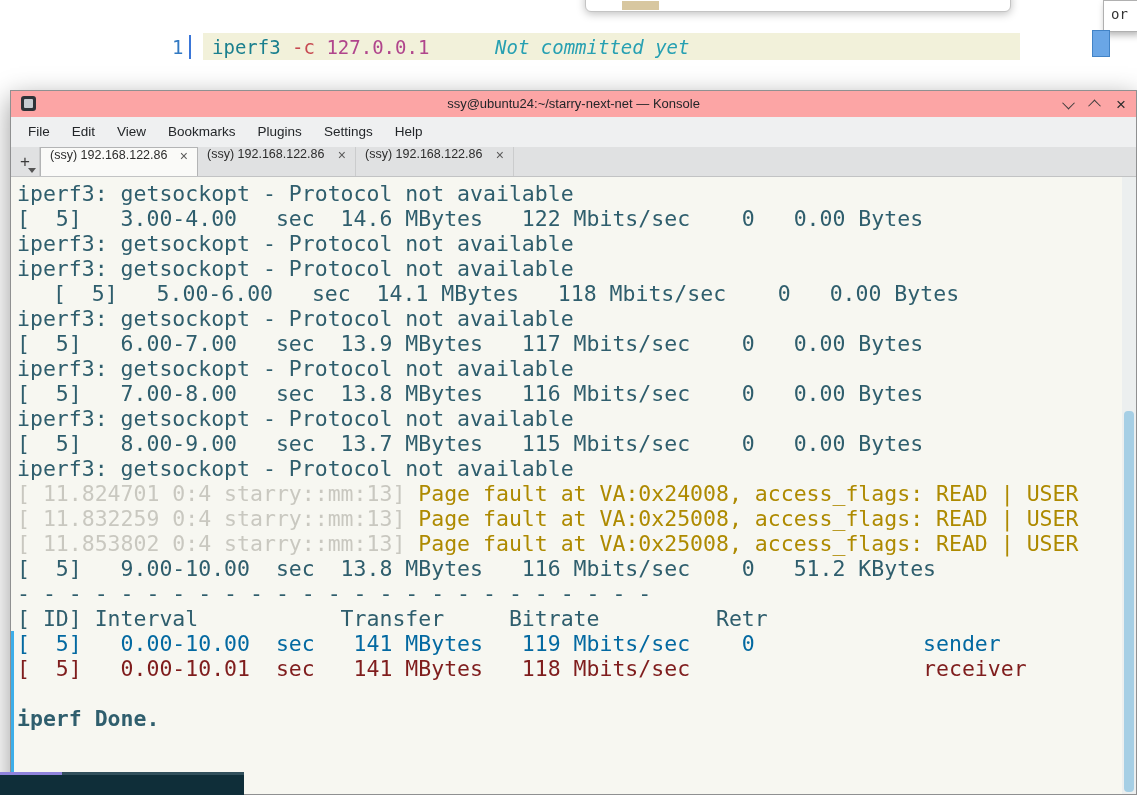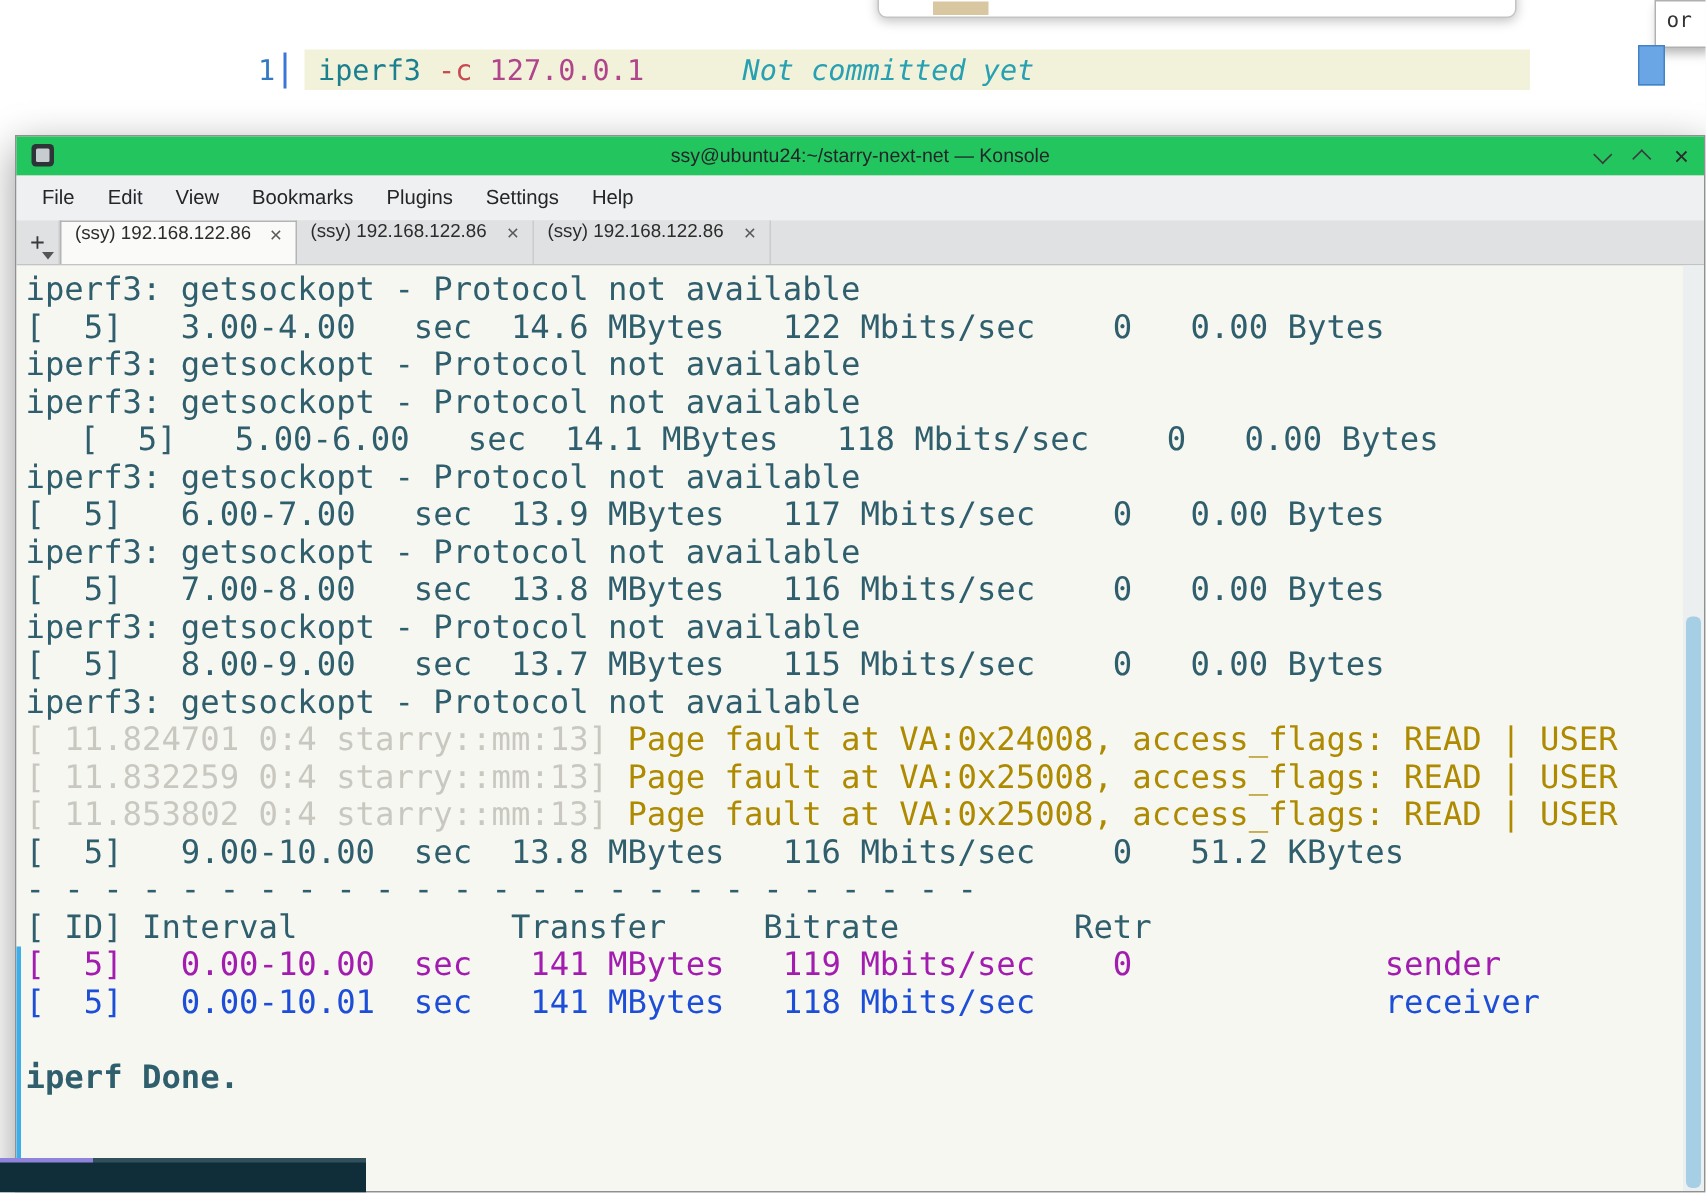--- a/index.html
+++ b/index.html
@@ -25,21 +25,21 @@
   .suggest-box{position:absolute;left:1103px;top:0;width:34px;height:30px;background:#fff;
     border:1px solid #b0b0b0;box-shadow:2px 3px 7px rgba(0,0,0,.3);}
   .suggest-label{position:absolute;left:7px;top:5px;font-family:"DejaVu Sans Mono",monospace;
     font-size:14px;color:#333;}
   .editor-scroll-thumb{position:absolute;left:1092px;top:30px;width:18px;height:27px;
     background:#6aa6e6;border:1px solid #4283c6;box-sizing:border-box;}
 
   
   .window{position:absolute;left:10px;top:90px;width:1127px;height:705px;background:#eff0f1;
     border:1px solid #8f9091;box-sizing:border-box;box-shadow:0 8px 26px rgba(0,0,0,.40);}
-  .titlebar{position:absolute;left:0;top:0;right:0;height:26px;background:#22c55e;
+  .titlebar{position:absolute;left:0;top:0;right:0;height:26px;background:#fca5a5;
     border-bottom:1px solid #d2d3d4;}
   .title-icon{position:absolute;left:10px;top:5px;width:15px;height:15px;background:#2e3338;
     border-radius:3px;}
   .title-icon-inner{position:absolute;left:3px;top:3px;width:9px;height:9px;background:#c7ccd1;
     border-radius:1px;}
   .title-text{position:absolute;left:0;right:0;top:5px;text-align:center;font-size:13px;
     color:#232629;}
   .win-controls{position:absolute;right:10px;top:0;height:26px;display:flex;align-items:center;gap:17px;}
   .chev{display:inline-block;width:8px;height:8px;border-right:1.7px solid #3c3c3c;
     border-bottom:1.7px solid #3c3c3c;}
@@ -153,22 +153,22 @@
       <div class="term-line"><span style="color: rgb(47, 94, 109);">[  5]   7.00-8.00   sec  13.8 MBytes   116 Mbits/sec    0   0.00 Bytes</span></div>
       <div class="term-line"><span style="color: rgb(47, 94, 109);">iperf3: getsockopt - Protocol not available</span></div>
       <div class="term-line"><span style="color: rgb(47, 94, 109);">[  5]   8.00-9.00   sec  13.7 MBytes   115 Mbits/sec    0   0.00 Bytes</span></div>
       <div class="term-line"><span style="color: rgb(47, 94, 109);">iperf3: getsockopt - Protocol not available</span></div>
       <div class="term-line"><span style="color: rgb(201, 200, 192);">[ 11.824701 0:4 starry::mm:13]</span><span style="color: rgb(174, 138, 0);"> Page fault at VA:0x24008, access_flags: READ | USER</span></div>
       <div class="term-line"><span style="color: rgb(201, 200, 192);">[ 11.832259 0:4 starry::mm:13]</span><span style="color: rgb(174, 138, 0);"> Page fault at VA:0x25008, access_flags: READ | USER</span></div>
       <div class="term-line"><span style="color: rgb(201, 200, 192);">[ 11.853802 0:4 starry::mm:13]</span><span style="color: rgb(174, 138, 0);"> Page fault at VA:0x25008, access_flags: READ | USER</span></div>
       <div class="term-line"><span style="color: rgb(47, 94, 109);">[  5]   9.00-10.00  sec  13.8 MBytes   116 Mbits/sec    0   51.2 KBytes</span></div>
       <div class="term-line"><span style="color: rgb(47, 94, 109);">- - - - - - - - - - - - - - - - - - - - - - - - -</span></div>
       <div class="term-line"><span style="color: rgb(47, 94, 109);">[ ID] Interval           Transfer     Bitrate         Retr</span></div>
-      <div class="term-line"><span style="color: #a21caf;">[  5]   0.00-10.00  sec   141 MBytes   119 Mbits/sec    0             sender</span></div>
-      <div class="term-line"><span style="color: #1d4ed8;">[  5]   0.00-10.01  sec   141 MBytes   118 Mbits/sec                  receiver</span></div>
+      <div class="term-line"><span style="color: #0369a1;">[  5]   0.00-10.00  sec   141 MBytes   119 Mbits/sec    0             sender</span></div>
+      <div class="term-line"><span style="color: #7f1d1d;">[  5]   0.00-10.01  sec   141 MBytes   118 Mbits/sec                  receiver</span></div>
       <div class="term-line">&nbsp;</div>
       <div class="term-line"><span style="color: rgb(47, 94, 109); font-weight: bold;">iperf Done.</span></div>
     </div>
 
   <div class="term-scrollbar">
     <div class="term-scroll-thumb"></div>
   </div>
   <div class="left-activity-bar"></div>
 </div>
 

